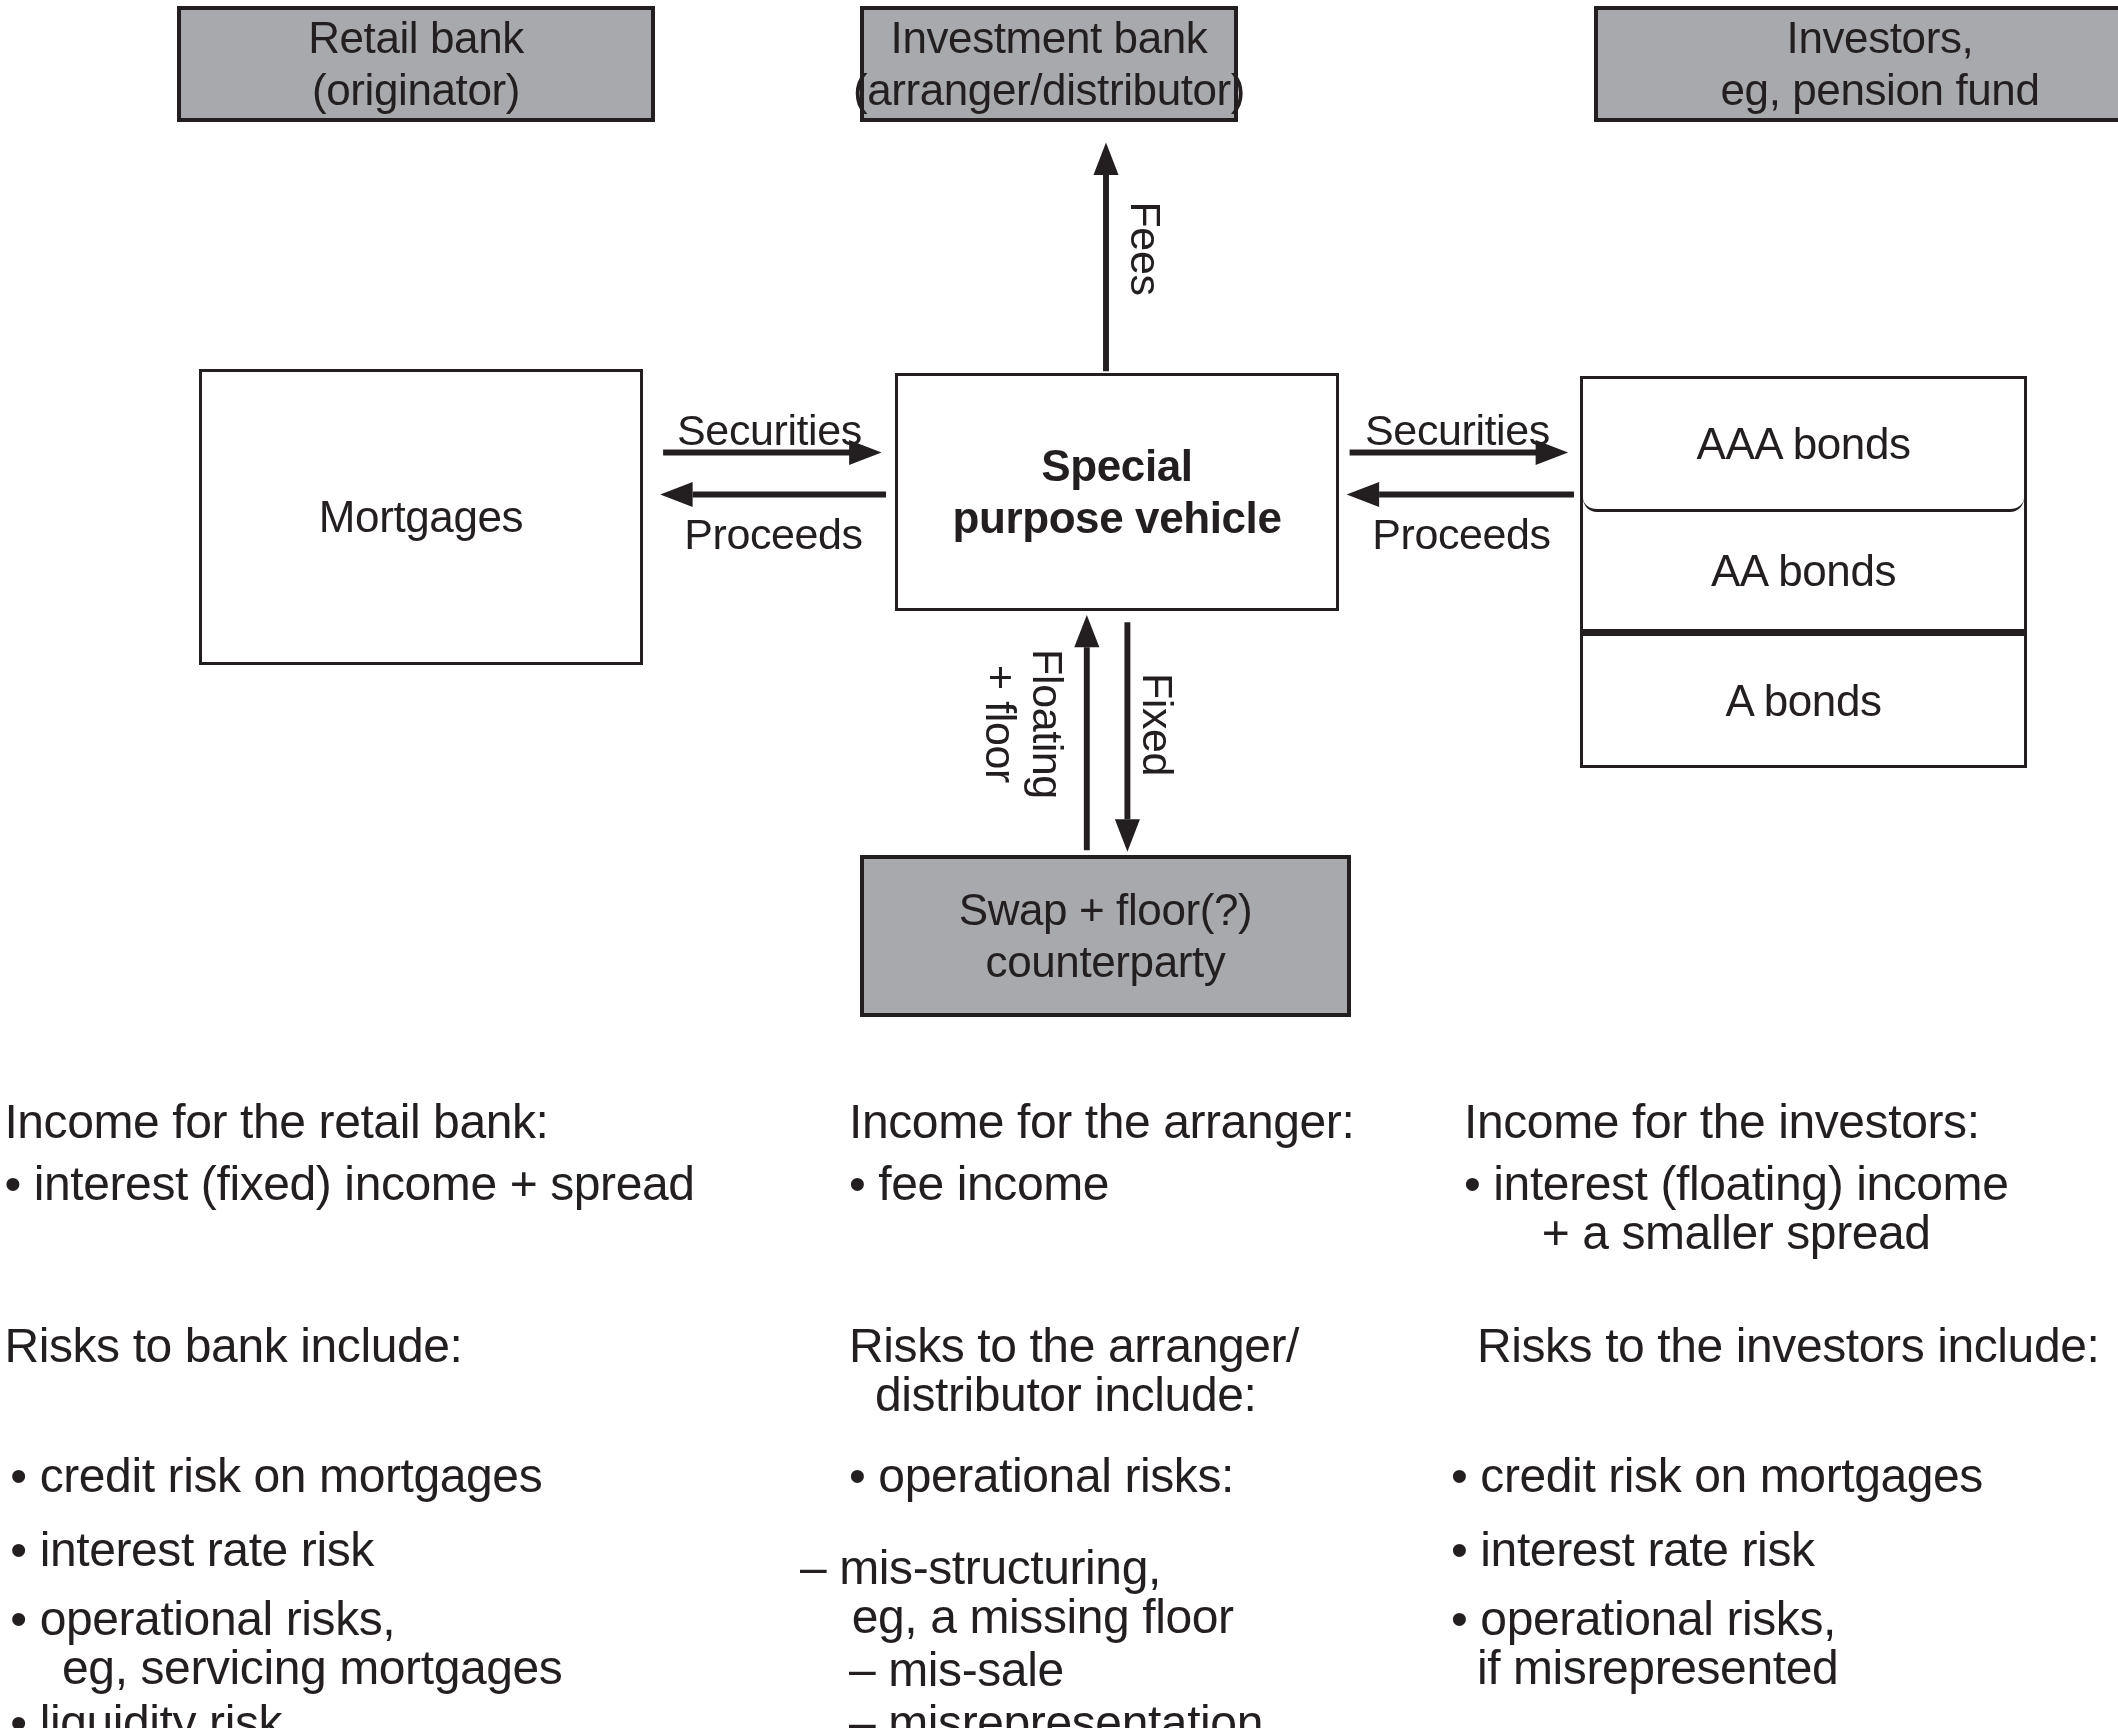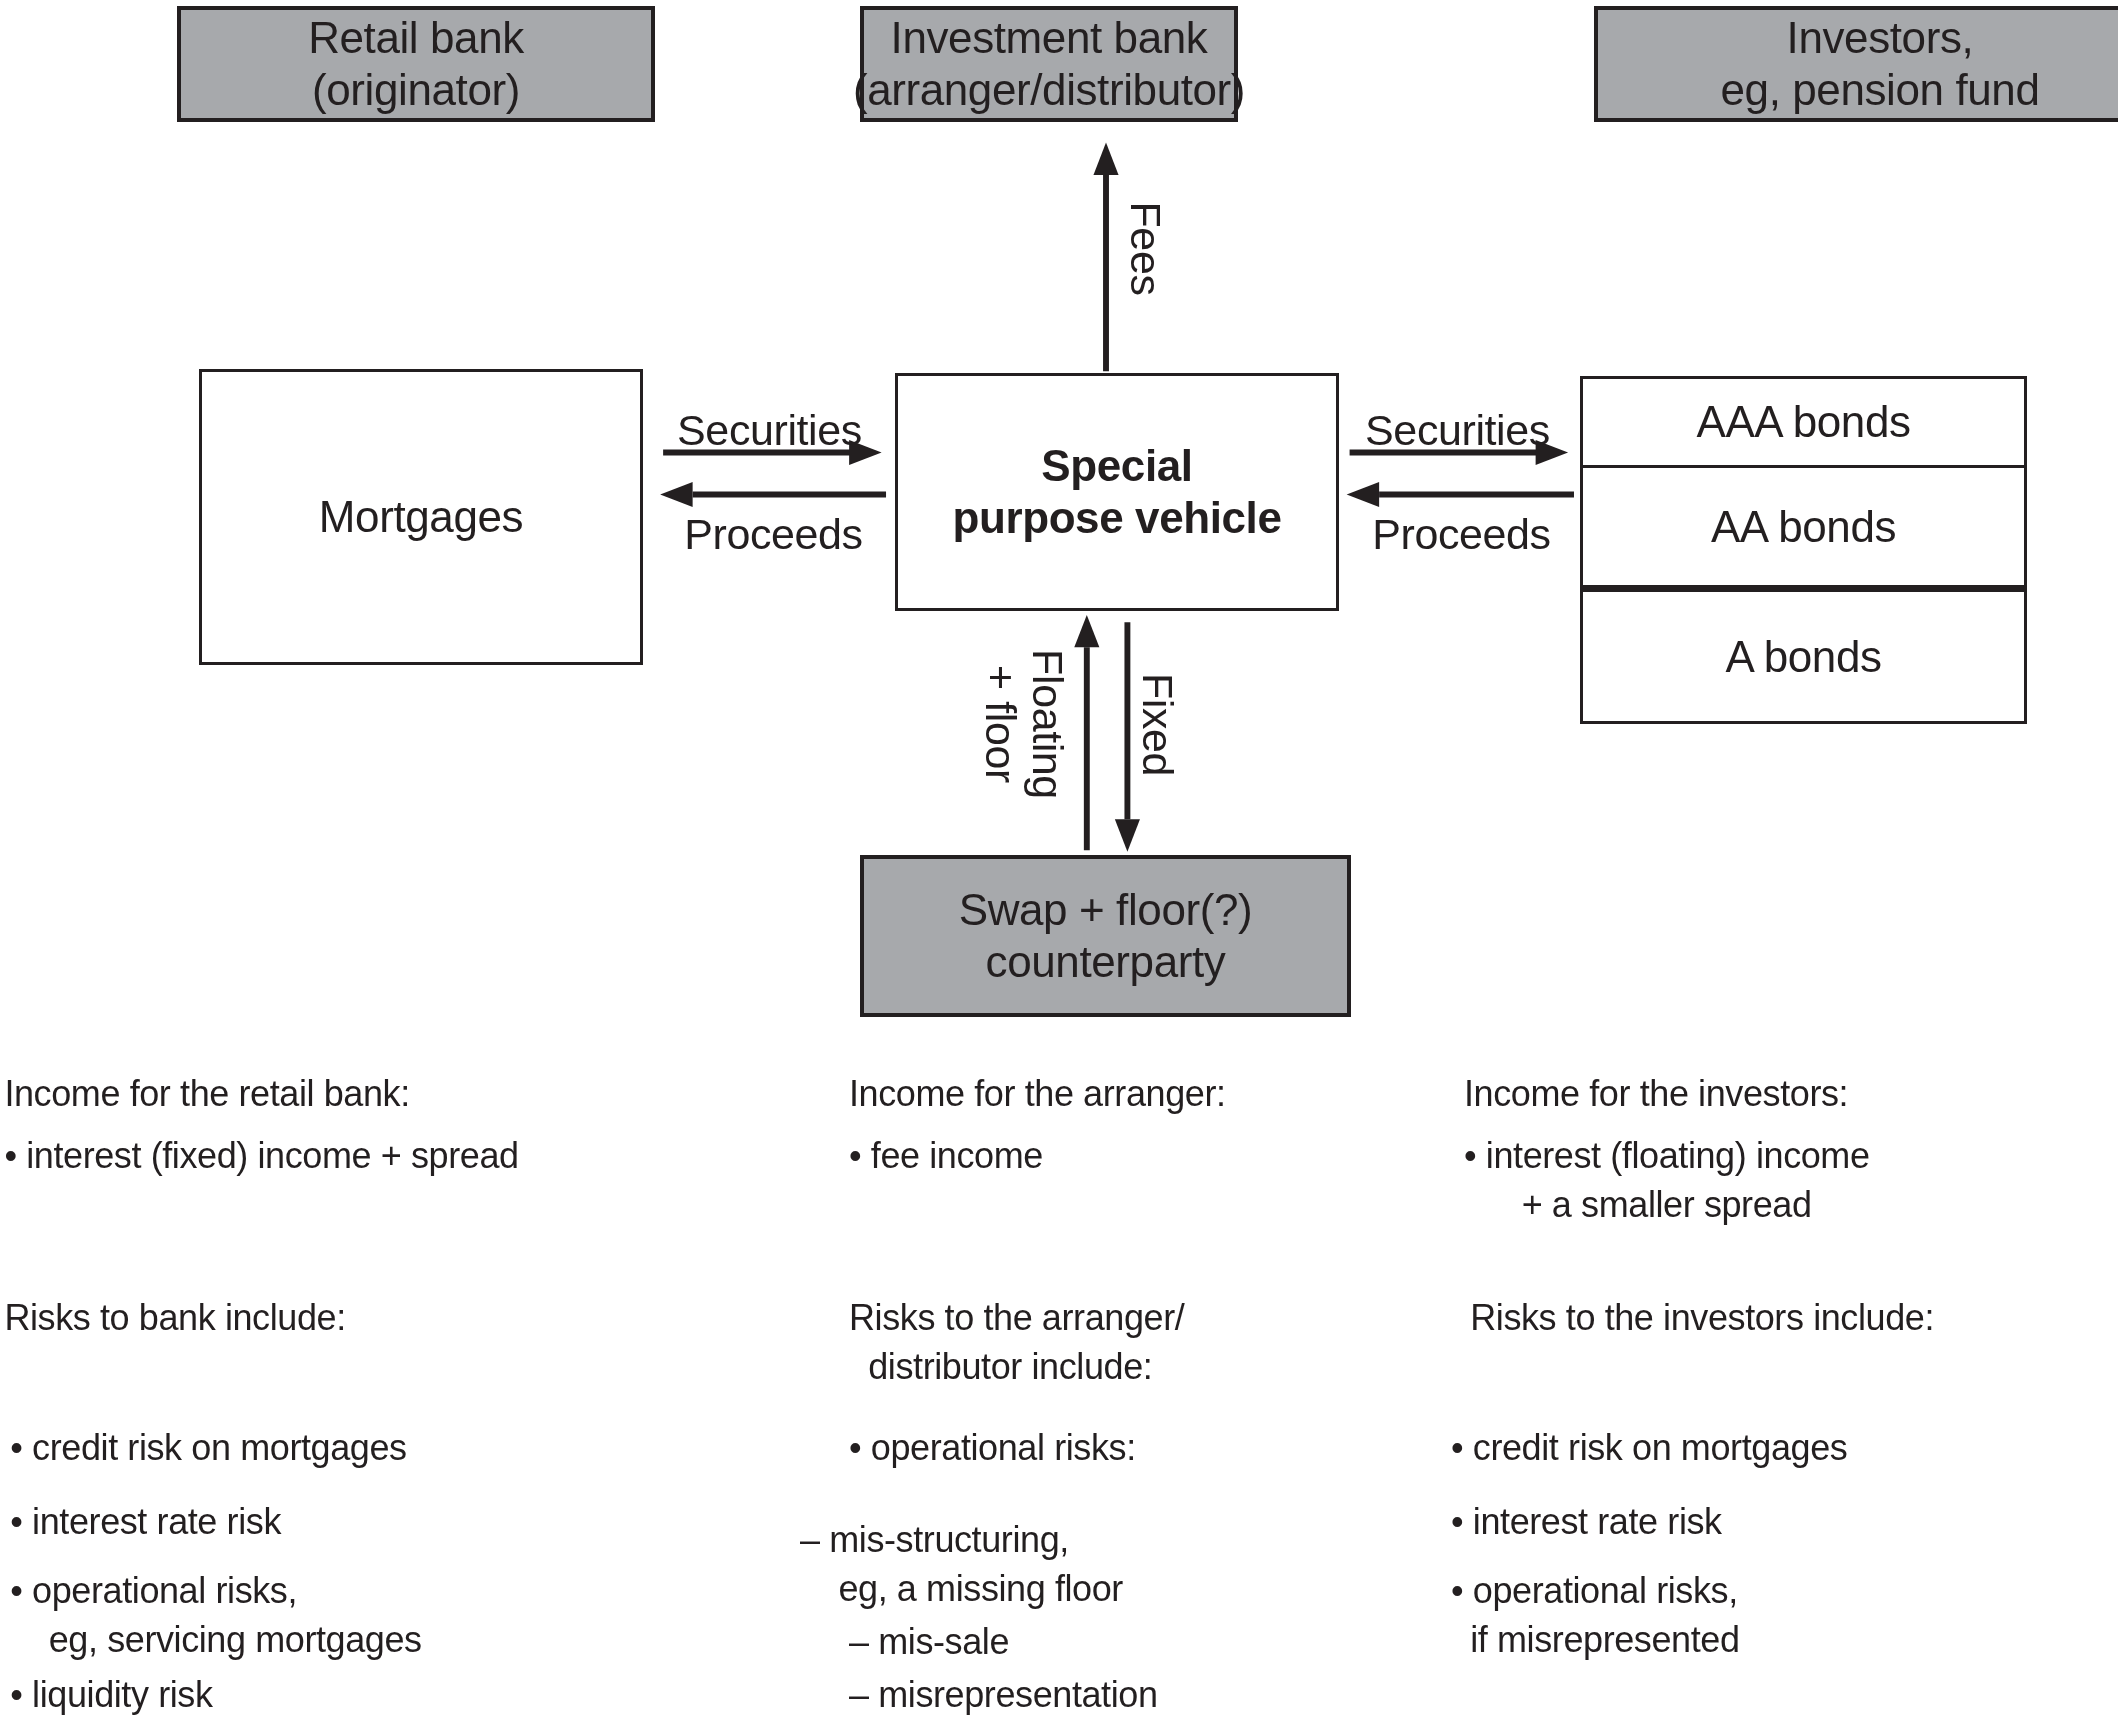--- a/index.html
+++ b/index.html
@@ -45,23 +45,24 @@
   .flow-label {
     position: absolute;
     font-size: 43px;
     line-height: 47px;
     white-space: pre-wrap;
     text-align: center;
   }
   .rot90 { transform: rotate(90deg); transform-origin: center center; }
   .note {
     position: absolute;
-    font-size: 36px;
+    font-size: 48px;
     line-height: 49px;
     white-space: pre-wrap;
+    margin-top: 28px;
   }
   svg.overlay {
     position: absolute;
     left: 0; top: 0;
     width: 2119px; height: 1728px;
   }
   svg .arrow-line { stroke: #231f20; stroke-width: 8; }
   svg .arrow-head { fill: #231f20; stroke: none; }
 </style>
 </head>
@@ -74,21 +75,21 @@
   <div class="box gray" style="left:860px; top:5.9px; width:378px; height:116px;">Investment bank
 (arranger/distributor)</div>
   <div class="box gray" style="left:1594px; top:5.9px; width:572px; height:116px;">Investors,
 eg, pension fund</div>
 
   <div class="box white" style="left:199px; top:369px; width:444px; height:296px;">Mortgages</div>
   <div class="box white" style="left:895px; top:373px; width:444px; height:238px;font-weight:bold;">Special
 purpose vehicle</div>
 
   <div class="bonds" style="left:1580px; top:376px; width:447px;">
-    <div class="bond-cell divider-thin" style="height:89px;">AAA bonds</div>
+    <div class="bond-cell divider-thin" style="height:133px;border-radius:14px;">AAA bonds</div>
     <div class="bond-cell divider-thick" style="height:124px;">AA bonds</div>
     <div class="bond-cell" style="height:129px;">A bonds</div>
   </div>
 
   <div class="box gray" style="left:860px; top:855px; width:491px; height:162px;">Swap + floor(?)
 counterparty</div>
 
   <svg class="overlay" viewBox="0 0 2870 2341" width="2119" height="1728">
 
     <line class="arrow-line" x1="1498" y1="237" x2="1498" y2="503"></line>

